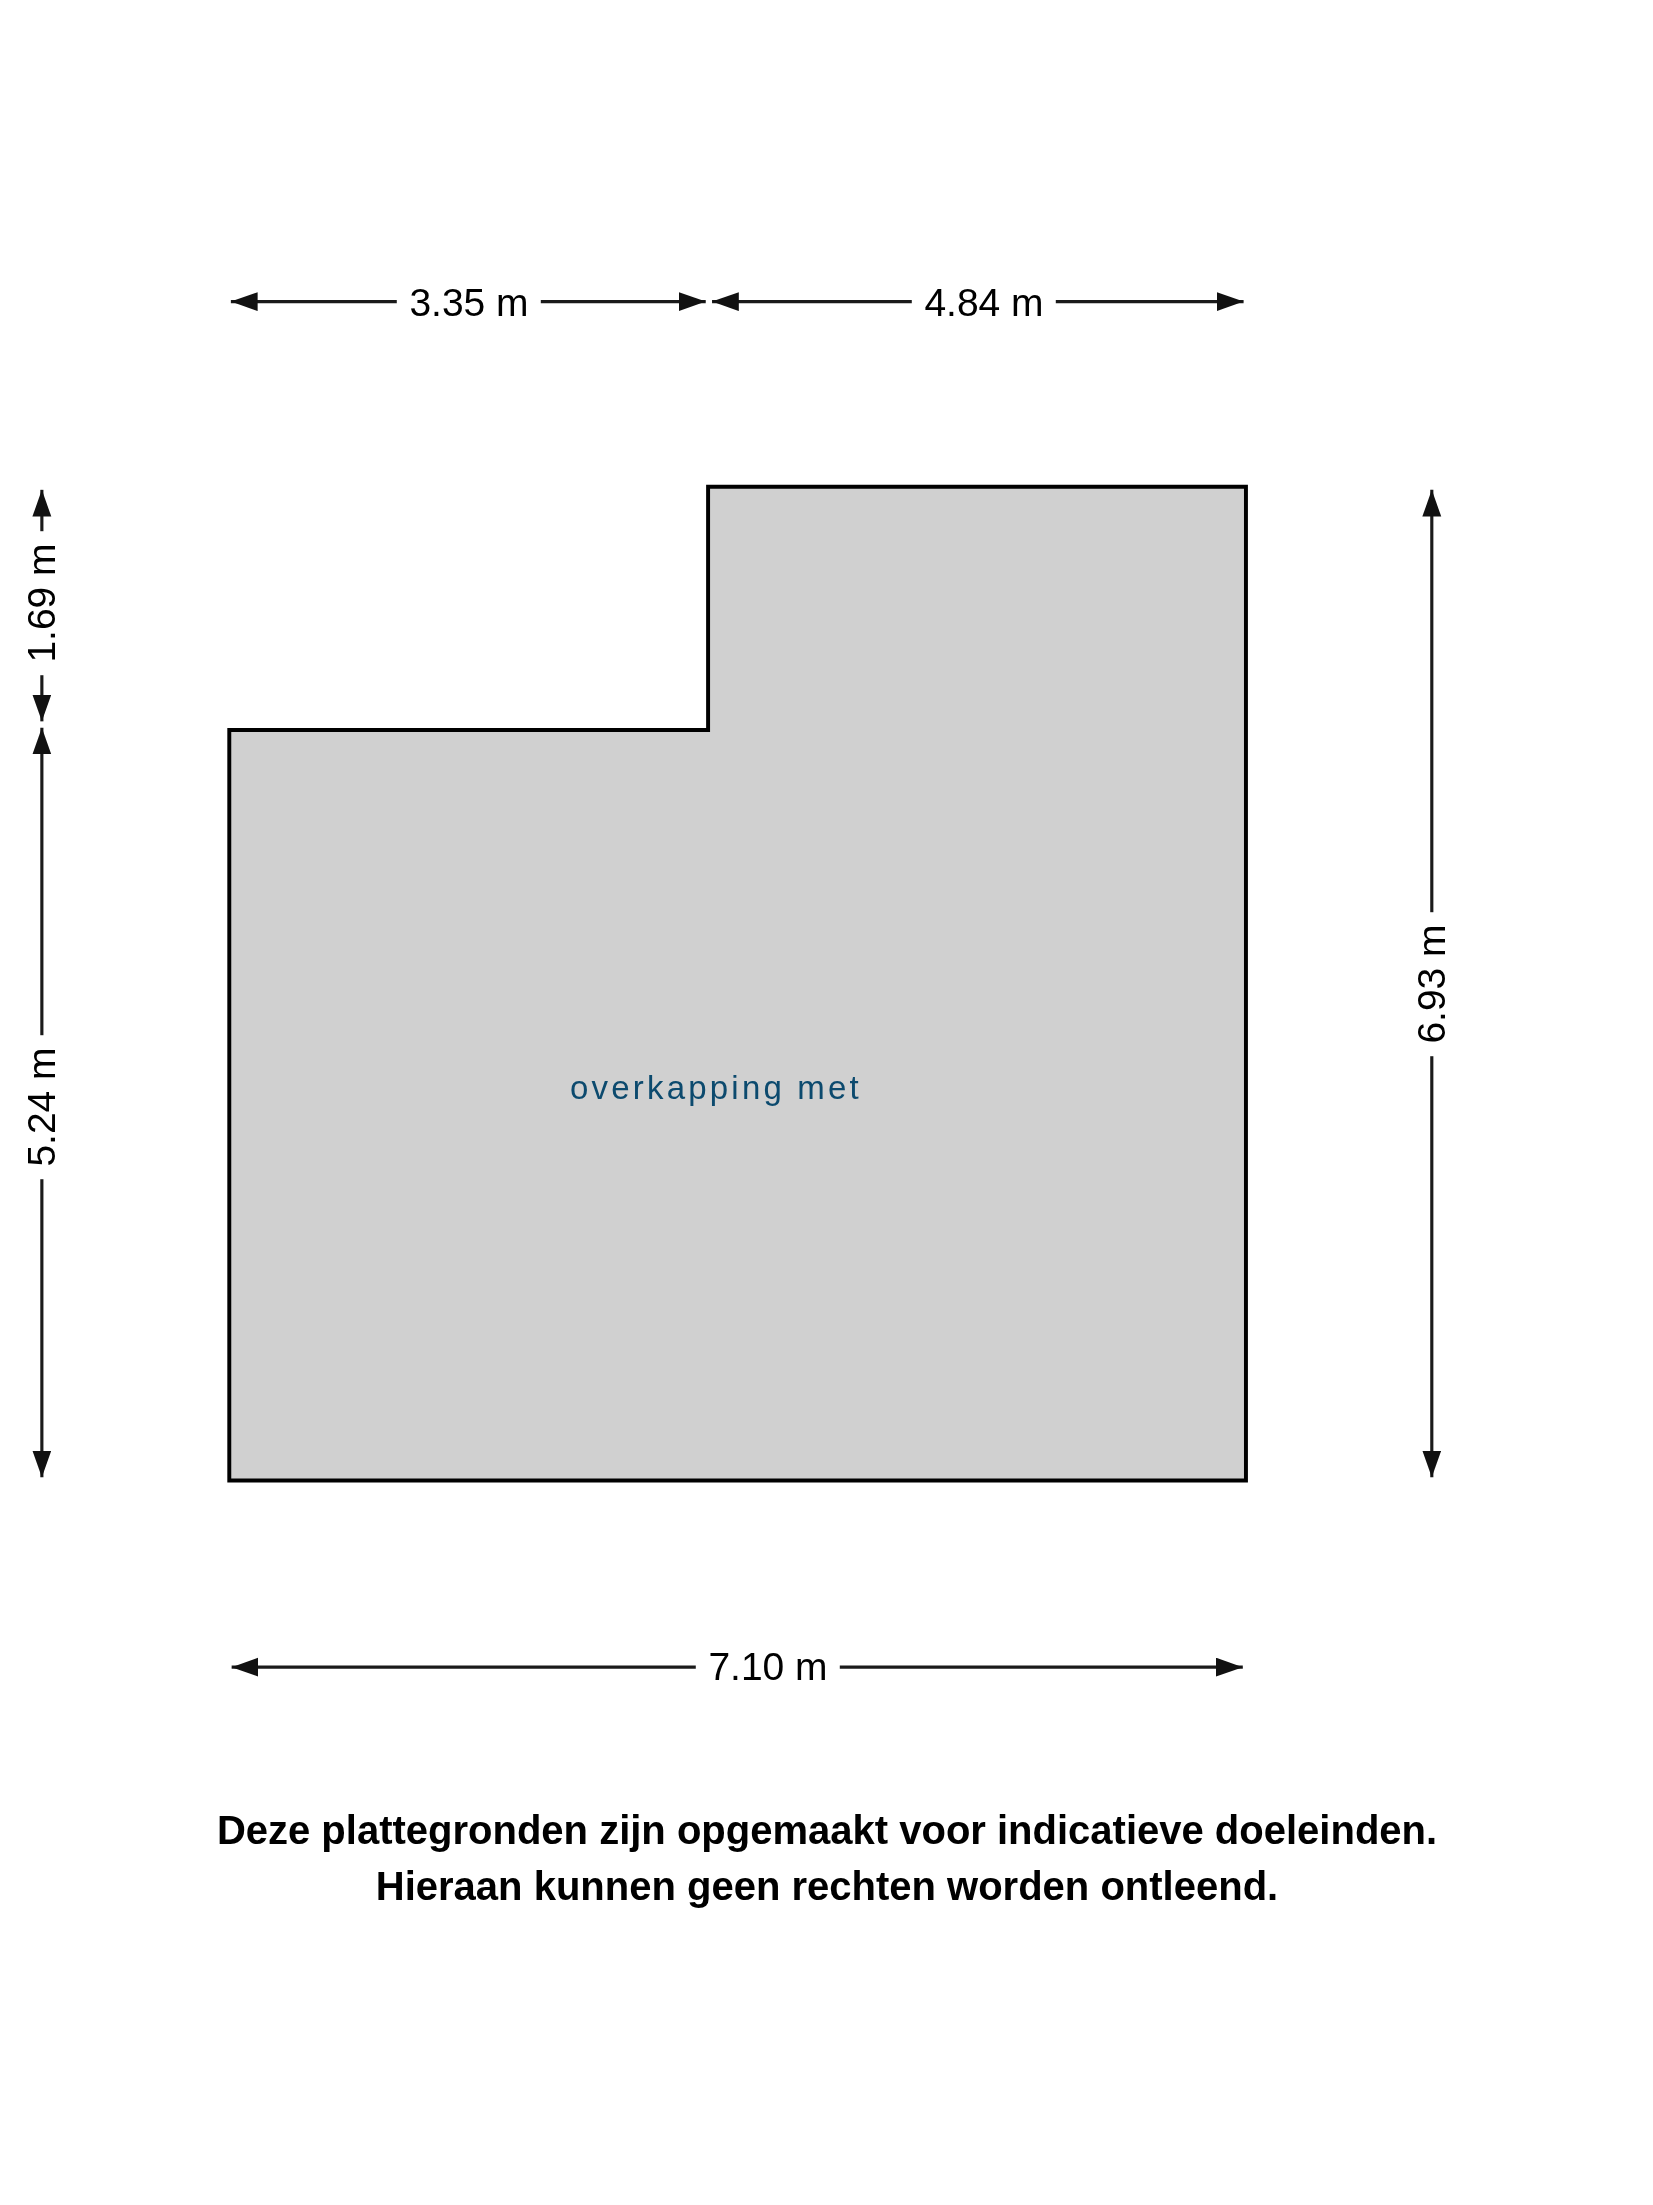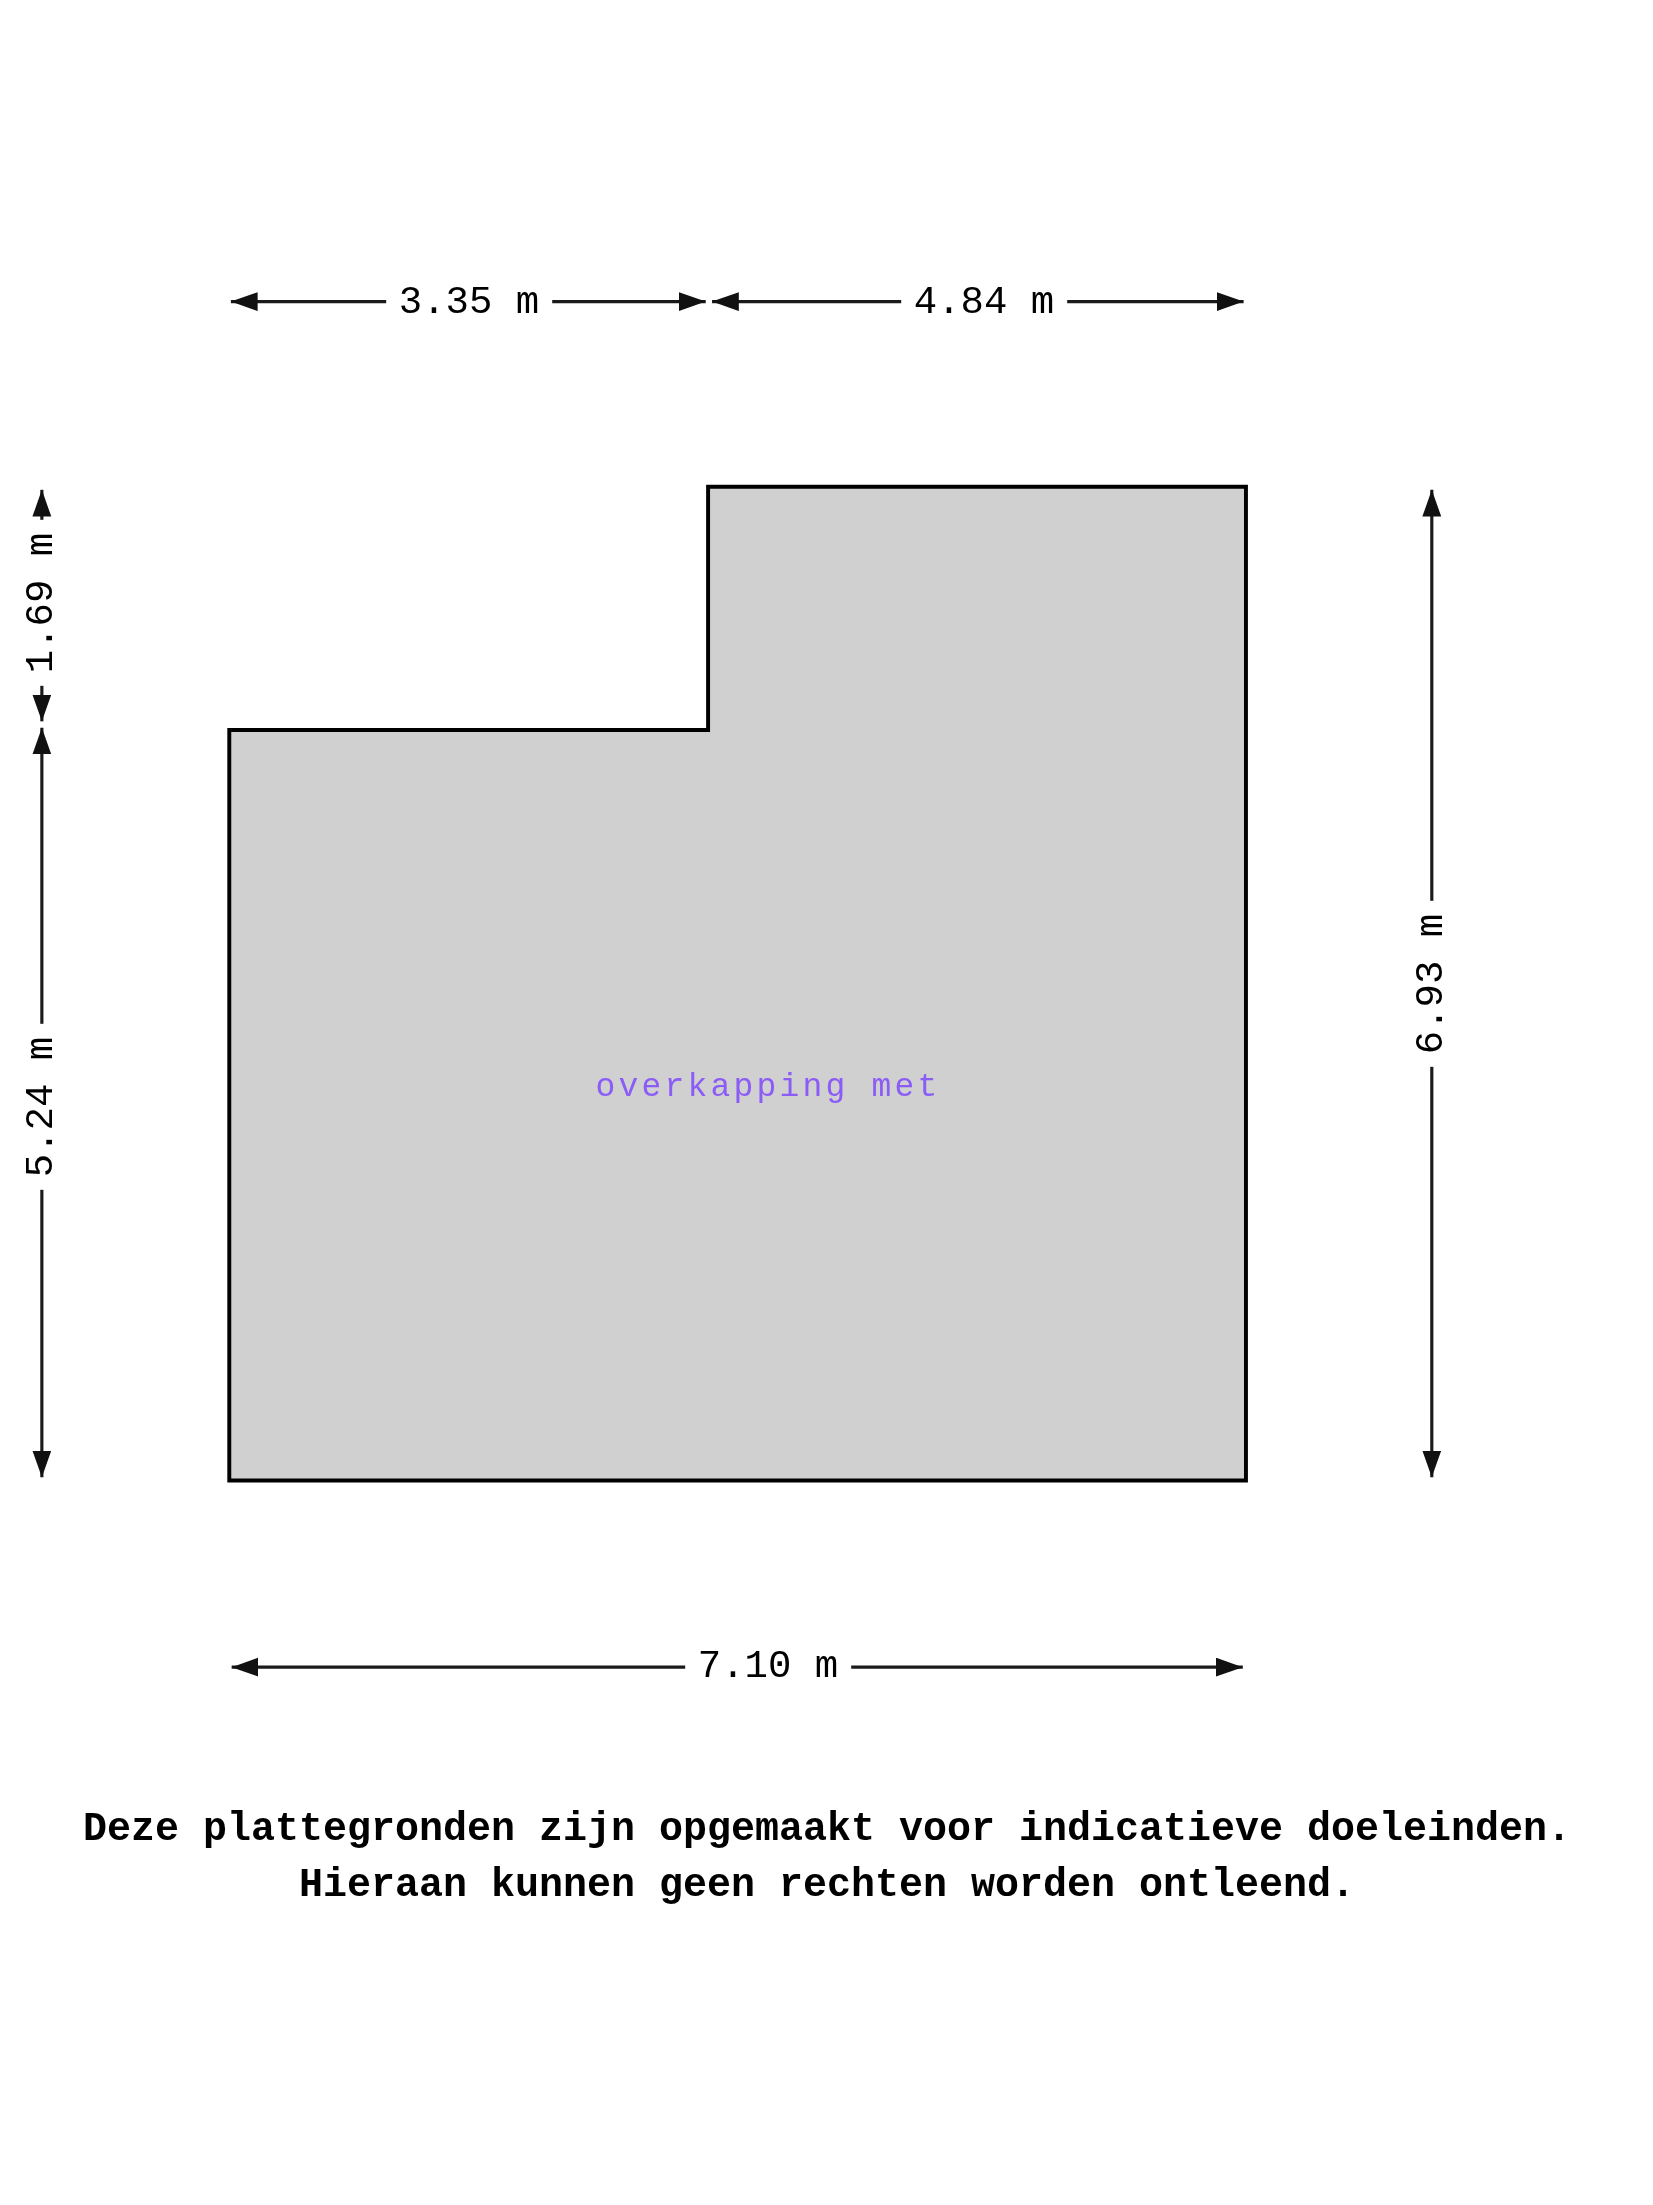--- a/index.html
+++ b/index.html
@@ -2,21 +2,21 @@
 <html style="--room-fill: #d0d0d0; --room-outline: #000000; --dim-color: #1a1a1a; --page-bg: #ffffff;font-size:12.6px"><head>
 <meta charset="utf-8">
 <style>
   * { margin: 0; padding: 0; box-sizing: border-box; }
   html, body { background: #ffffff; }
   .page {
     position: relative;
     width: 1654px;
     height: 2205px;
     background: var(--page-bg, #ffffff);
-    font-family: Liberation Mono, monospace;
+    font-family: Liberation Sans, sans-serif;
     color: #000;
     overflow: hidden;
     padding-left: 36px;
   }
   .plan-svg {
     position: absolute;
     left: 0; top: 0;
     width: 1654px;
     height: 2205px;
     display: block;
@@ -39,28 +39,28 @@
     font-size: 39px;
     line-height: 1.1;
     white-space: nowrap;
     color: #000;
   }
   .dim-label.vertical {
     transform: translate(-50%, -50%) rotate(-90deg);
   }
   .room-label {
     position: absolute;
-    left: 768px;
+    left: 716px;
     top: 1087px;
     transform: translate(-50%, -50%);
     text-align: center;
     font-size: 33px;
     line-height: 37px;
     letter-spacing: 3.2px;
-    color: #8b5cf6;
+    color: #0c4a6e;
     white-space: nowrap;
   }
   .disclaimer {
     position: absolute;
     left: 0;
     top: 1802px;
     width: 1654px;
     text-align: center;
     font-size: 40px;
     line-height: 56px;

